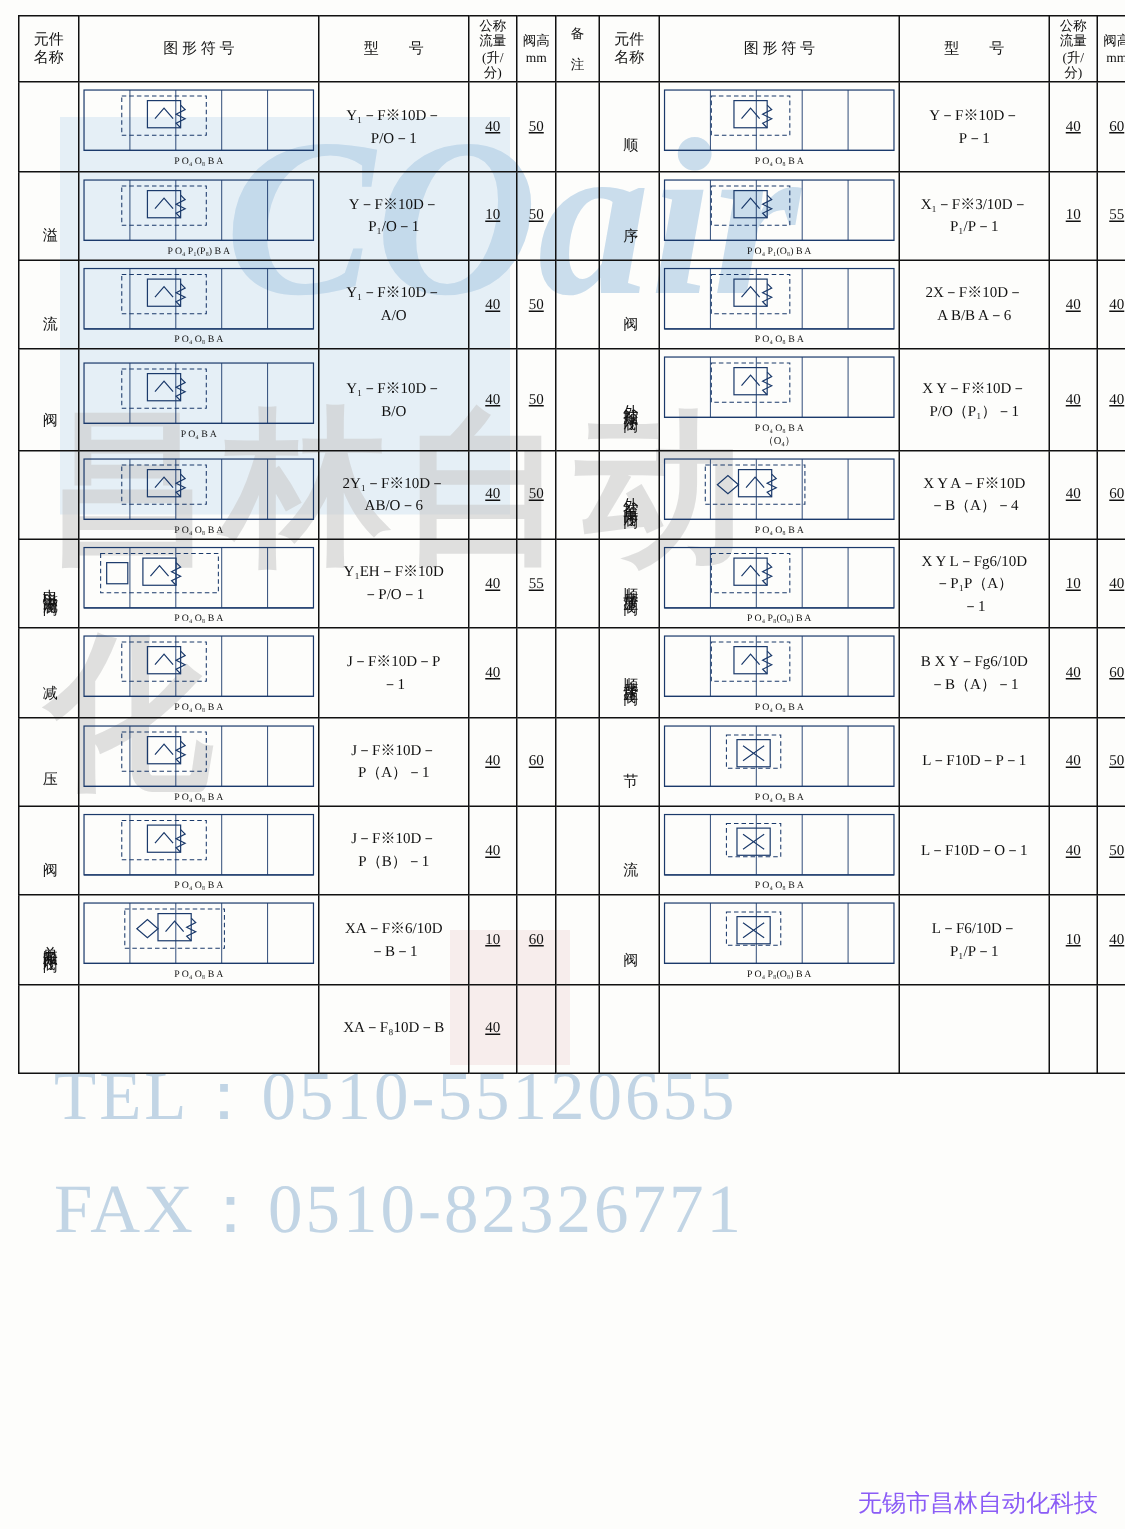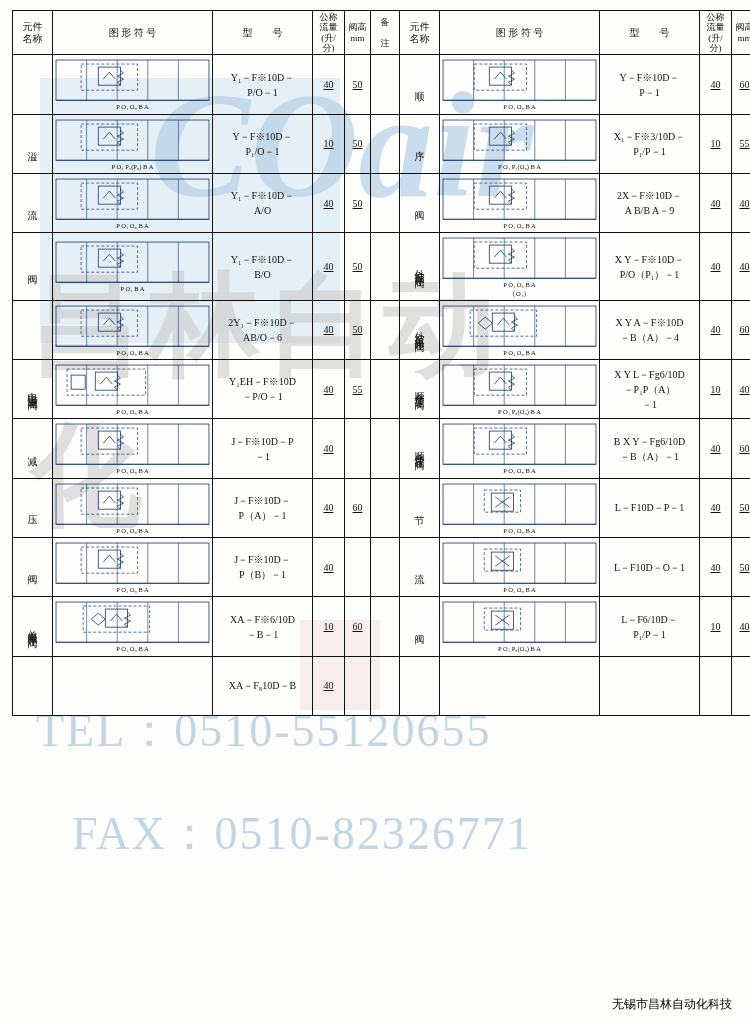--- a/index.html
+++ b/index.html
@@ -23,27 +23,26 @@
     left:30px;top:250px;width:480px;
     color:#c8c8c8;opacity:.55;
     font-size:112px;font-weight:bold;letter-spacing:6px;
   }
   .wm-tel{
     left:36px;top:700px;color:#b8cfe2;opacity:.85;
     font-size:46px;letter-spacing:2px;
     font-family:"Liberation Serif",serif;
   }
   .wm-fax{
-    left:36px;top:803px;color:#b8cfe2;opacity:.85;
+    left:36px;top:775px;color:#b8cfe2;opacity:.85;
     font-size:46px;letter-spacing:2px;
     font-family:"Liberation Serif",serif;
-    margin-left:36px;
   }
   .wm-foot{
-    right:18px;bottom:6px;color:#000000;font-size:12px;
+    right:18px;bottom:6px;color:#8b5cf6;font-size:16px;
     font-family:Liberation Mono, monospace;
   }
   .bluewash{
     position:absolute;left:40px;top:78px;width:300px;height:265px;
     background:rgba(170,205,235,.28);pointer-events:none;
   }
   .pinkwash{
     position:absolute;left:300px;top:620px;width:80px;height:90px;
     background:rgba(232,190,190,.25);pointer-events:none;
   }
@@ -269,21 +268,21 @@
               <rect x="34" y="8" width="52" height="26" fill="none" stroke="#1b3a6b" stroke-width="0.7" stroke-dasharray="3,2"></rect>
               <rect x="49" y="11" width="22" height="18" fill="none" stroke="#1b3a6b" stroke-width="0.8"></rect>
               <path d="M54 23 L60 16 L66 23" stroke="#1b3a6b" stroke-width="0.8" fill="none"></path>
               <path d="M71 14 l3 3 l-6 3 l6 3 l-6 3 l3 3" stroke="#1b3a6b" stroke-width="0.8" fill="none"></path>
               <line x1="3" y1="44" x2="155" y2="44" stroke="#1b3a6b" stroke-width="0.8"></line>
               <text x="79" y="53" font-size="6.5" text-anchor="middle" fill="#111" font-family="Liberation Serif, serif">P  O₄      O₈    B   A</text>
             </svg>
           </div>
         </td>
         <td class="model">2X－F※10D－
-A B/B A－9</td>
+A B/B A－6</td>
         <td class="num">40</td>
         <td class="num">40</td>
       </tr>
       <tr>
         <td class="nm" style="writing-mode:vertical-rl;letter-spacing:2px;height:56px">阀</td>
         <td class="sym">
           <div class="symbox">
             <svg viewBox="0 0 158 56" preserveAspectRatio="none">
               <rect x="3" y="4" width="152" height="40" fill="none" stroke="#1b3a6b" stroke-width="0.8"></rect>
               <line x1="33.4" y1="4" x2="33.4" y2="44" stroke="#1b3a6b" stroke-width="0.6"></line>

